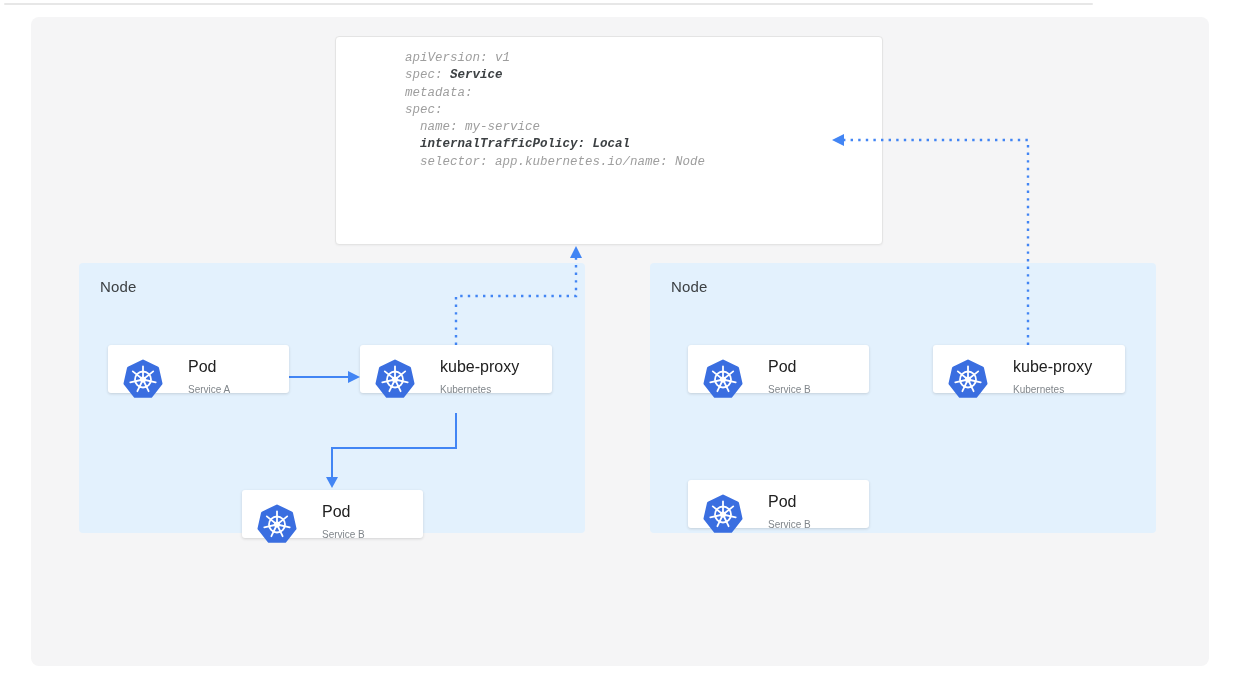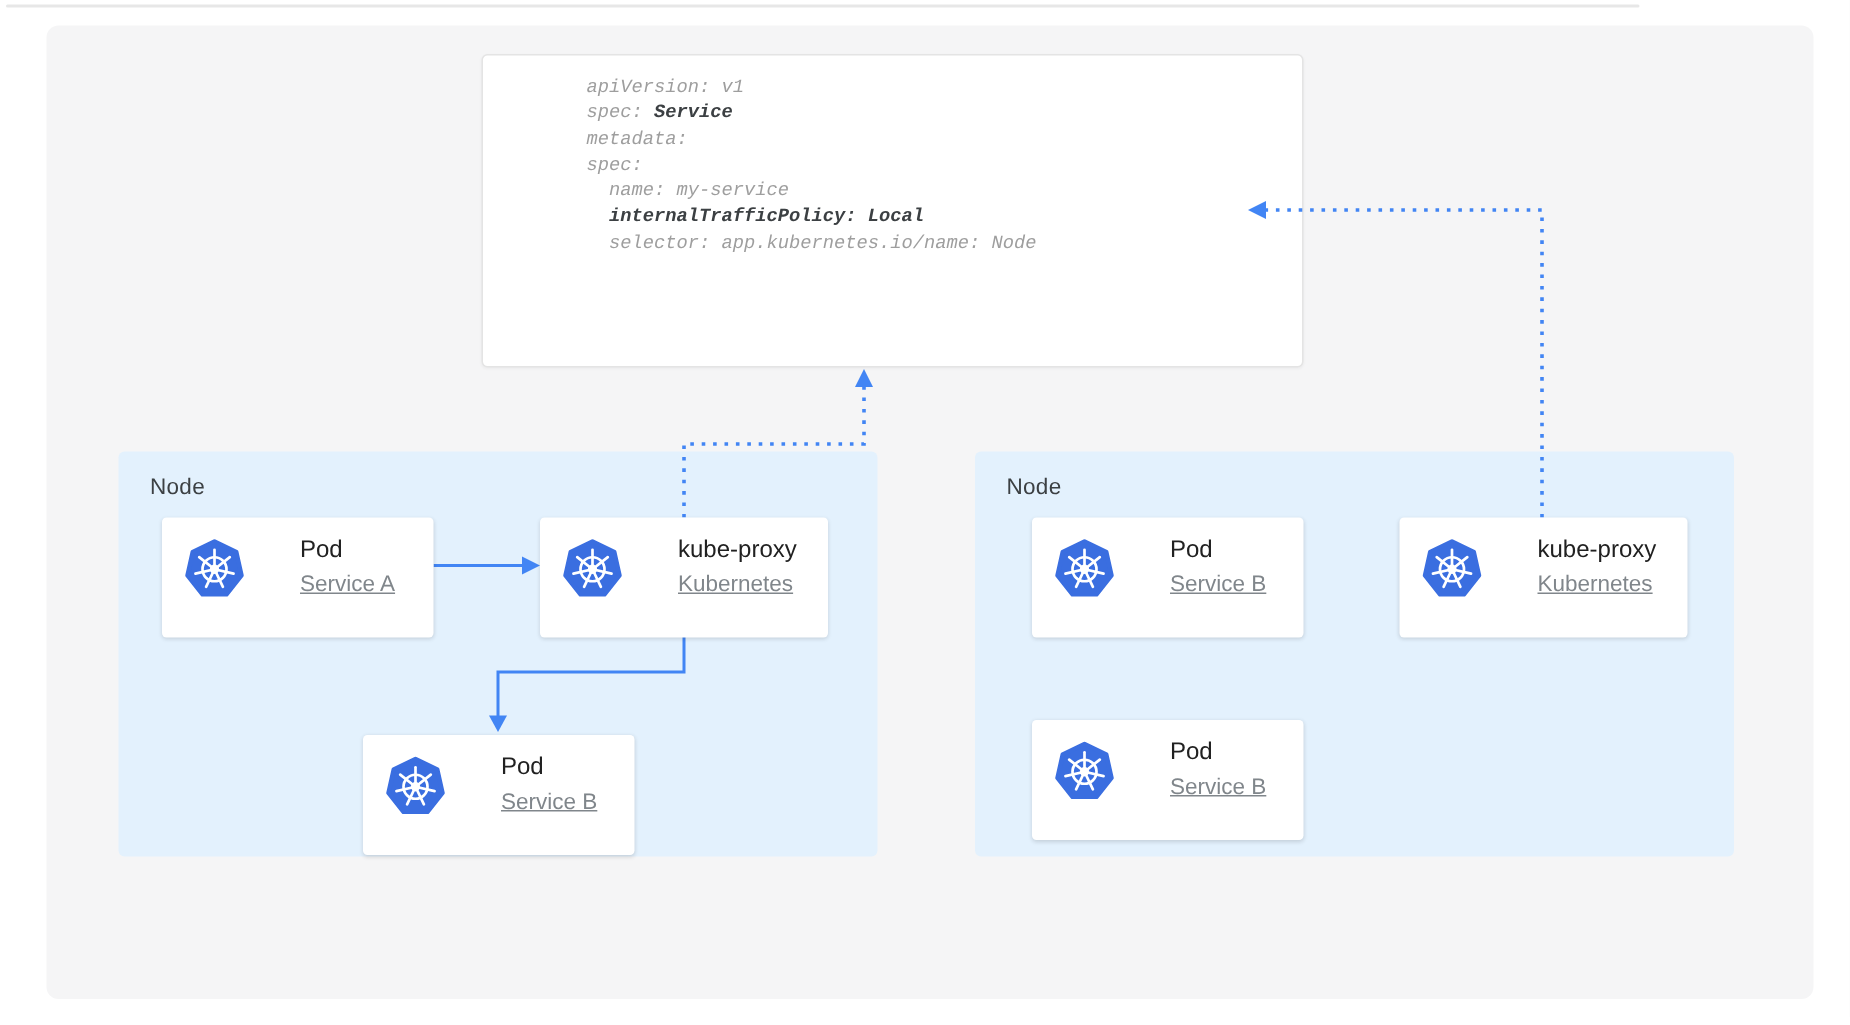--- a/index.html
+++ b/index.html
@@ -10,49 +10,49 @@
   .top-divider{
     position:absolute;left:4px;top:3px;width:1089px;height:2px;
     background:#e7e7e7;border-radius:2px;
   }
   .panel{
     position:absolute;left:31px;top:17px;width:1178px;height:649px;
     background:var(--panel-bg);border-radius:8px;
   }
   .node{
     position:absolute;top:263px;width:506px;height:270px;
-    background:var(--node-bg);border-radius:4px;margin-top:38px;
+    background:var(--node-bg);border-radius:4px;
   }
   .node.left{left:79px;}
   .node.right{left:650px;}
   .node-label{
     position:absolute;left:21px;top:15px;font-size:15px;color:#3c4043;letter-spacing:.2px;
   }
   .yaml-card{
-    position:absolute;left:321px;top:36px;width:548px;height:209px;
+    position:absolute;left:335px;top:36px;width:548px;height:209px;
     background:#ffffff;border:1px solid #e4e4e4;border-radius:4px;
     box-shadow:0 1px 2px rgba(0,0,0,0.04);box-sizing:border-box;
   }
   .yaml-code{
     padding:13px 0 0 69px;
     font-family:"Liberation Mono","DejaVu Sans Mono",monospace;
     font-style:italic;font-size:12.5px;line-height:17.3px;
     color:var(--code-text);
   }
   .code-line{white-space:pre;}
   .code-bold{font-weight:bold;color:var(--code-bold);}
   .card{
-    position:absolute;width:181px;height:80px;background:#ffffff;border-radius:3px;
-    box-shadow:0 1px 3px rgba(0,0,0,0.14);box-sizing:border-box;z-index:4;padding-left:12px;
+    position:absolute;width:181px;height:48px;background:#ffffff;border-radius:3px;
+    box-shadow:0 1px 3px rgba(0,0,0,0.14);box-sizing:border-box;z-index:4;
   }
   .card.wide{width:192px;}
   .card .icon-wrap{position:absolute;left:15px;top:14px;width:40px;height:40px;}
   .card .texts{margin-left:80px;padding-top:11px;}
   .card-title{font-size:16px;line-height:22px;color:var(--title-text);}
-  .card-sub{font-size:15px;line-height:24px;color:var(--subtitle-text);text-decoration:underline;}
+  .card-sub{font-size:10px;line-height:24px;color:var(--subtitle-text);}
   
   #card-l-pod-a{left:108px;top:345px;}
   #card-l-kubeproxy{left:360px;top:345px;}
   #card-l-pod-b{left:242px;top:490px;}
   #card-r-pod-b1{left:688px;top:345px;}
   #card-r-kubeproxy{left:933px;top:345px;}
   #card-r-pod-b2{left:688px;top:480px;}
   svg.overlay{position:absolute;left:0;top:0;z-index:3;pointer-events:none;}
   .solid-line{stroke:var(--accent-blue);stroke-width:2;fill:none;}
   .dotted-line{stroke:var(--accent-blue);stroke-width:2.4;fill:none;stroke-dasharray:2.4 5.2;}

